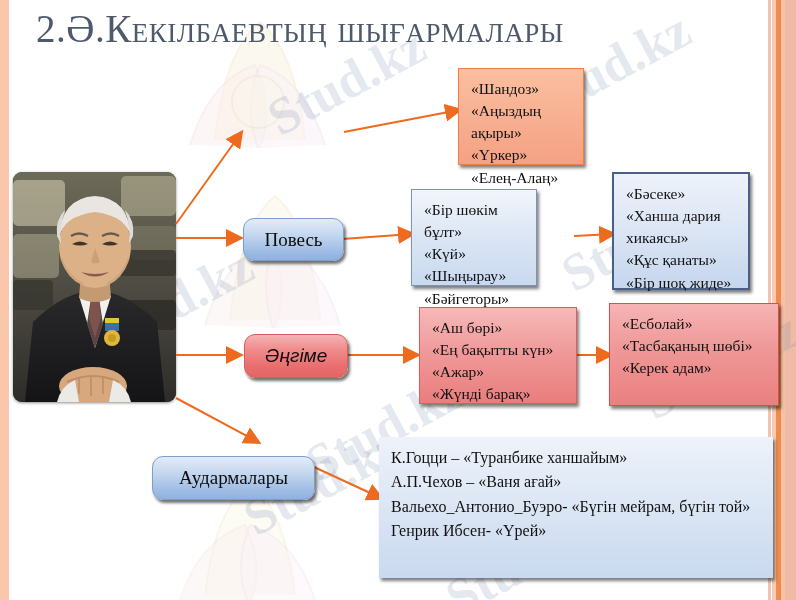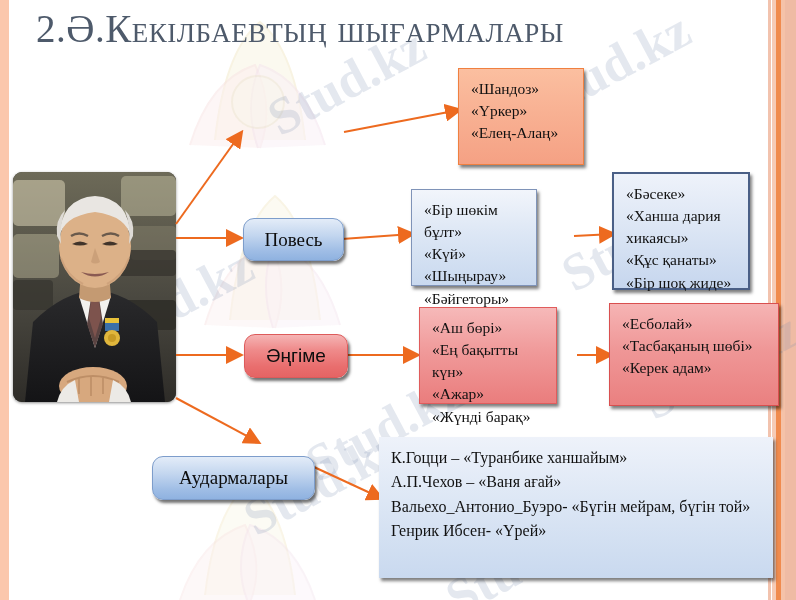--- a/index.html
+++ b/index.html
@@ -287,20 +287,21 @@
 
       <path d="M176 398 L258 442"></path>
 
       <path d="M314 467 L381 498"></path>
     </g>
   </svg>
 
 
   <div class="listbox lb-orange" style="left:458px; top:60px; width:126px; height:97px;margin-top:8px;">
     <div>«Шандоз»</div>
+    <div>«Аңыздың ақыры»</div>
     <div>«Үркер»</div>
     <div>«Елең-Алаң»</div>
   </div>
 
   <div class="node pill pill-blue" style="left:243px; top:218px; width:101px; height:43px;">
     <span>Повесь</span>
   </div>
 
   <div class="listbox lb-blue" style="left:411px; top:189px; width:126px; height:97px;">
     <div>«Бір шөкім бұлт»</div>
@@ -310,25 +311,25 @@
   </div>
 
   <div class="listbox lb-blue2" style="left:612px; top:172px; width:138px; height:118px;">
     <div>«Бәсеке»</div>
     <div>«Ханша дария</div>
     <div>хикаясы»</div>
     <div>«Құс қанаты»</div>
     <div>«Бір шоқ жиде»</div>
   </div>
 
-  <div class="node pill pill-red" style="left:244px; top:334px; width:104px; height:44px;">
+  <div class="node pill pill-red" style="left:244px; top:334px; width:104px; height:44px;font-style:italic;">
     <span>Әңгіме</span>
   </div>
 
-  <div class="listbox lb-red" style="left:419px; top:307px; width:138px; height:97px;">
+  <div class="listbox lb-red" style="left:419px; top:307px; width:158px; height:97px;">
     <div>«Аш бөрі»</div>
     <div>«Ең бақытты күн»</div>
     <div>«Ажар»</div>
     <div>«Жүнді барақ»</div>
   </div>
 
   <div class="listbox lb-red2" style="left:609px; top:303px; width:170px; height:103px;">
     <div>«Есболай»</div>
     <div>«Тасбақаның шөбі»</div>
     <div>«Керек адам»</div>

